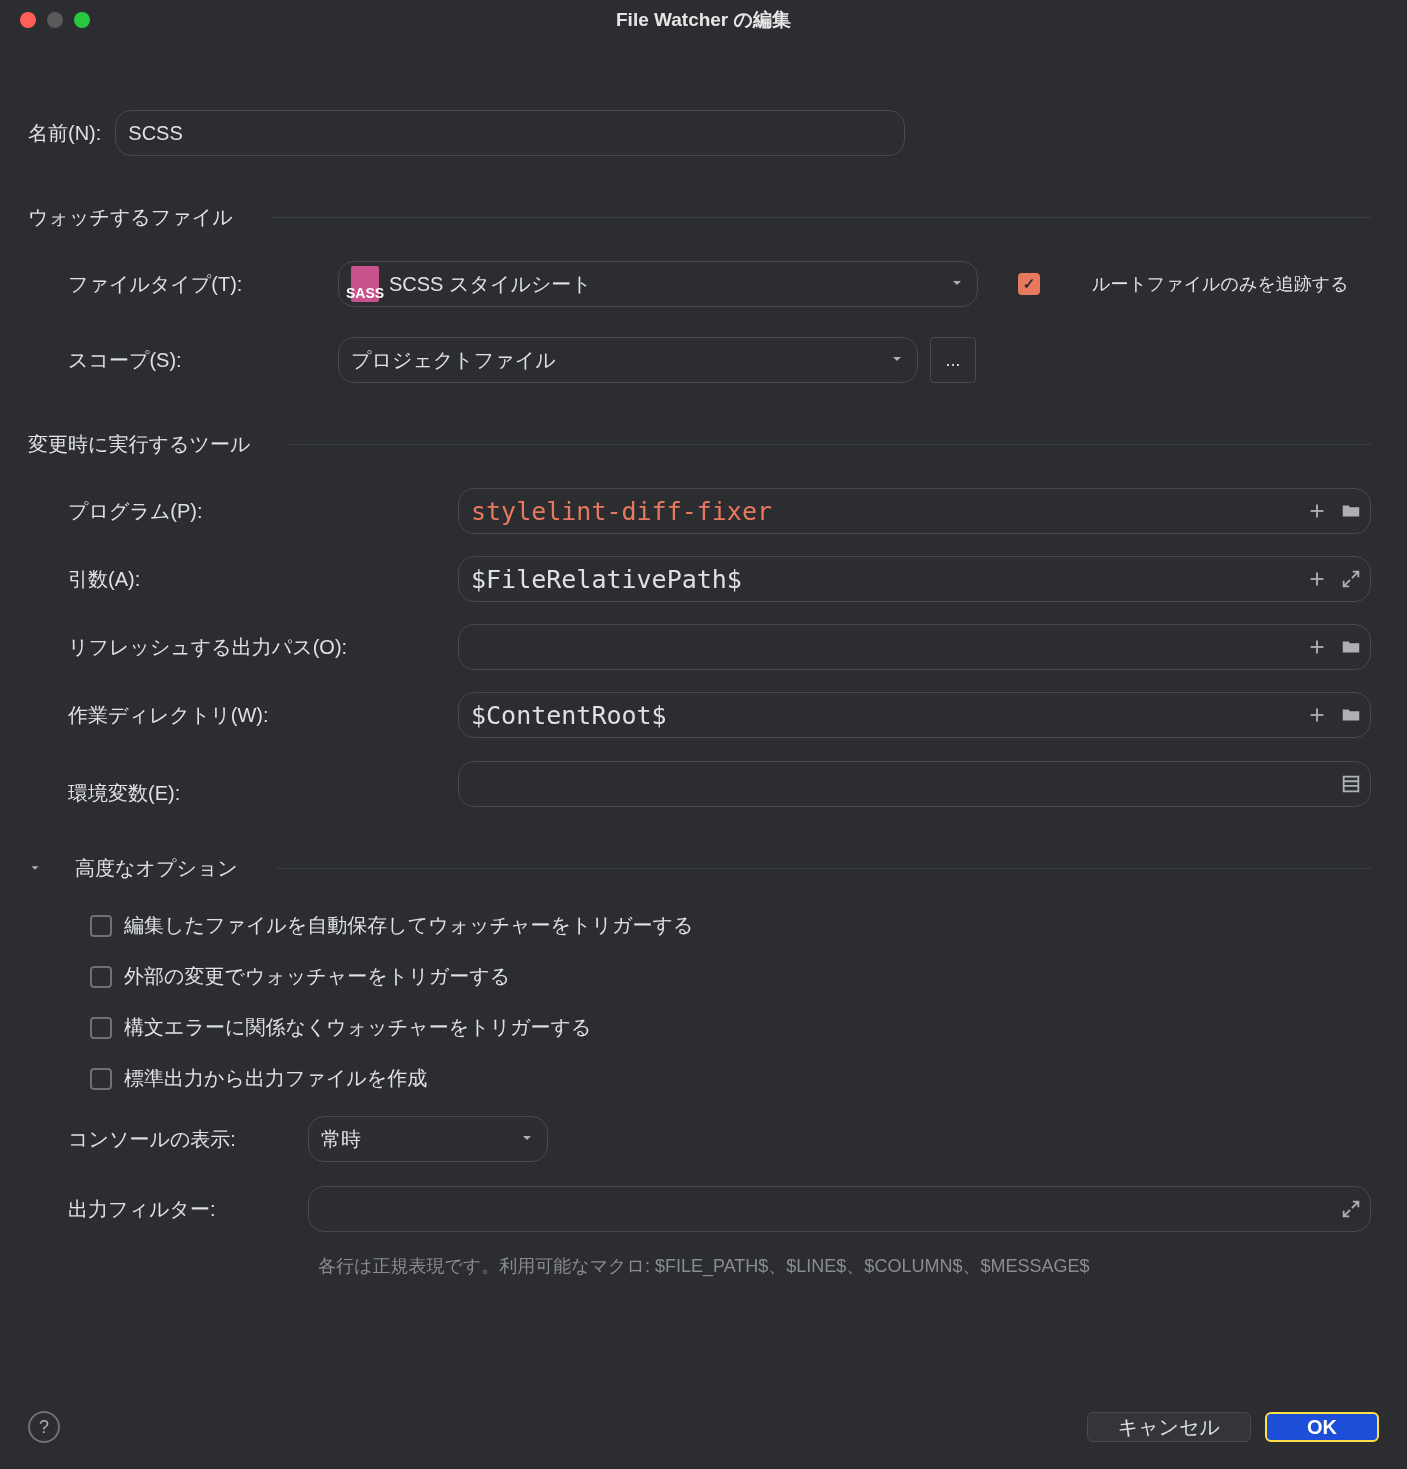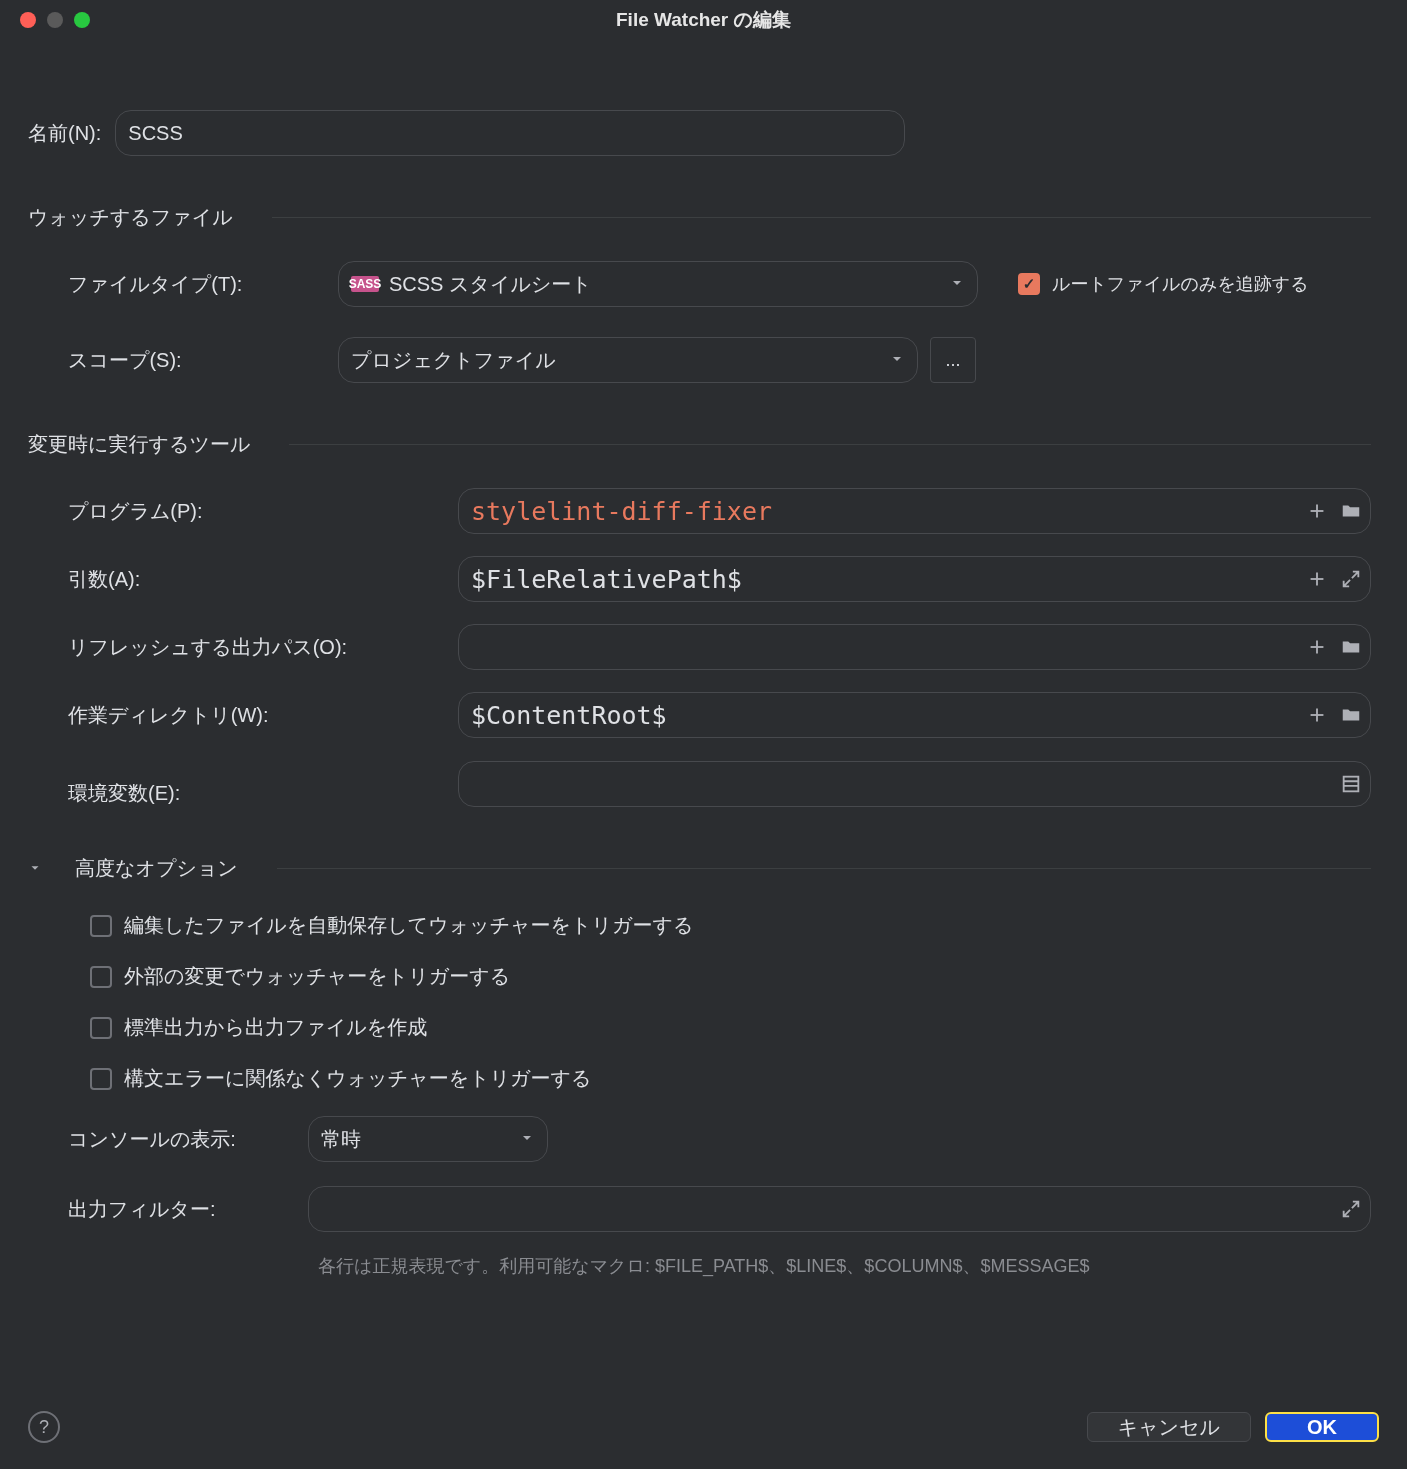--- a/index.html
+++ b/index.html
@@ -136,27 +136,27 @@
 .check-row {
   display: flex;
   align-items: center;
   font-size: 20px;
   margin-bottom: 24px;
   padding-left: 62px;
 }
 .sass-badge {
   background: #c6538c;
   color: #fff;
-  font-size: 12px;
+  font-size: 14px;
   font-weight: 700;
   padding: 1px 3px;
   border-radius: 2px;
   margin-right: 10px;
   position: relative;
-  width: 28px; height: 16px;
+  width: 28px; height: 36px;
   display: inline-flex;
   align-items: flex-end;
   justify-content: center;
 }
 .small-btn {
   width: 46px; height: 46px;
   background: #2b2d30;
   border: 1px solid #47494d;
   border-radius: 4px;
   margin-left: 12px;
@@ -246,21 +246,21 @@
       <div class="label label-col shallow" style="padding-left:40px;">ファイルタイプ(T):</div>
       <div class="field" style="flex:0 0 640px;">
         <span class="sass-badge">SASS</span>
         <span>SCSS スタイルシート</span>
         <span class="chev">
           <svg width="16" height="16" viewBox="0 0 16 16" fill="currentColor">
               <path d="M4 6l4 4 4-4z"></path>
             </svg>
         </span>
       </div>
-      <div style="display:flex;align-items:center;margin-left:40px;">
+      <div style="display:flex;align-items:center;margin-left:40px;gap:40px;">
         <span class="checkbox checked"></span>
         <span>ルートファイルのみを追跡する</span>
       </div>
     </div>
 
     <div class="row" style="margin-top:30px;">
       <div class="label label-col shallow" style="padding-left:40px;">スコープ(S):</div>
       <div class="field" style="flex:0 0 580px;">
         <span>プロジェクトファイル</span>
         <span class="chev">
@@ -389,25 +389,25 @@
     <div class="check-row">
       <span class="checkbox"></span>
       <span>編集したファイルを自動保存してウォッチャーをトリガーする</span>
     </div>
     <div class="check-row">
       <span class="checkbox"></span>
       <span>外部の変更でウォッチャーをトリガーする</span>
     </div>
     <div class="check-row">
       <span class="checkbox"></span>
-      <span>標準出力から出力ファイルを作成</span>
+      <span>構文エラーに関係なくウォッチャーをトリガーする</span>
     </div>
     <div class="check-row">
       <span class="checkbox"></span>
-      <span>構文エラーに関係なくウォッチャーをトリガーする</span>
+      <span>標準出力から出力ファイルを作成</span>
     </div>
 
     <div class="row" style="padding-left:40px;margin-top:14px;">
       <div class="label" style="width:240px;">コンソールの表示:</div>
       <div class="field" style="flex:0 0 240px;">
         <span>常時</span>
         <span class="chev">
           <svg width="16" height="16" viewBox="0 0 16 16" fill="currentColor">
               <path d="M4 6l4 4 4-4z"></path>
             </svg>

